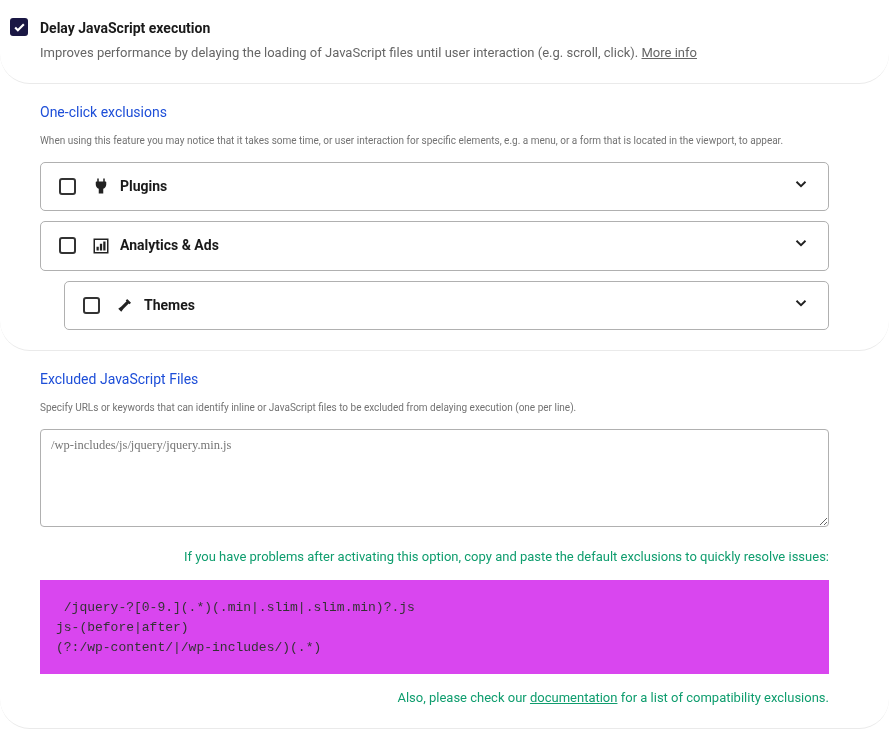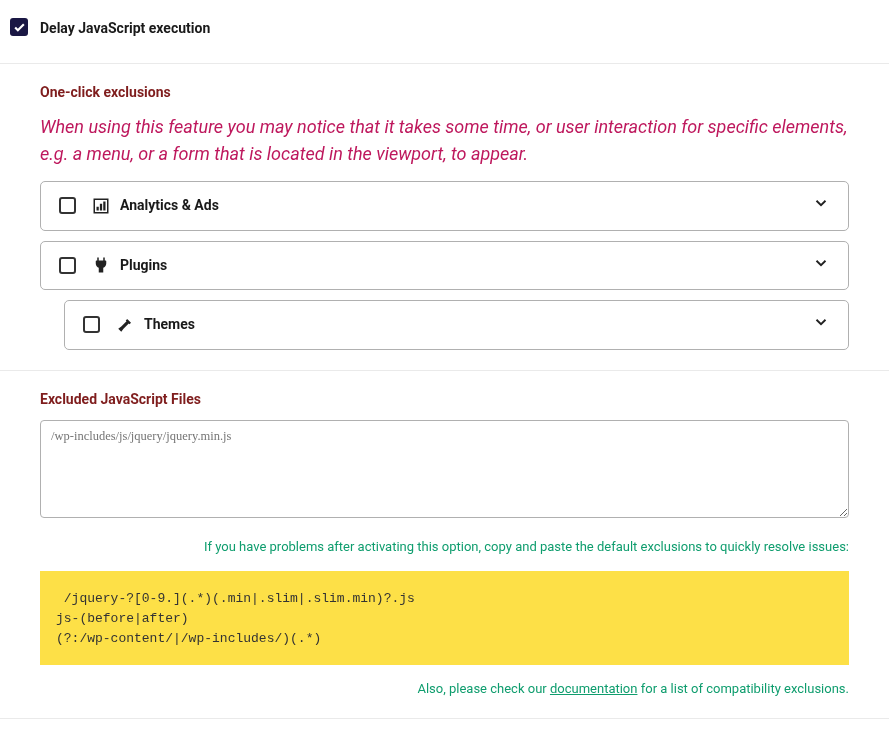--- a/index.html
+++ b/index.html
@@ -4,34 +4,34 @@
   <style>
     * { box-sizing: border-box; margin: 0; padding: 0; }
     body {
       font-family: -apple-system, BlinkMacSystemFont, "Segoe UI", Roboto, sans-serif;
       background: #fff;
       color: #333;
       font-size: 13px;
       line-height: 1.5;
       width: 889px;
     }
-    .section { padding: 18px 40px 20px 40px; }
+    .section { padding: 18px 60px 20px 40px; border-radius: 30px; }
     .section-border { border-bottom: 1px solid #eaeaea; }
     .top-row { display: flex; align-items: flex-start; gap: 12px; margin-left: -30px; }
     .checkbox-custom {
       width: 18px; height: 18px; border-radius: 3px;
       background: #1a1744; display: flex; align-items: center; justify-content: center;
       flex-shrink: 0; margin-top: 0px;
     }
     .checkbox-custom svg { width: 13px; height: 13px; display: block; }
     .section-title { font-size: 14px; font-weight: 700; color: #1a1a1a; margin-bottom: 4px; }
     .helper-text { color: #666; font-size: 13px; }
     .helper-link { color: #666; text-decoration: underline; }
-    .sub-title { font-size: 14px; font-weight: 700; color: #7f1d1d; margin-bottom: 10px; }
-    .desc { color: #be185d; font-size: 18px; margin-bottom: 14px; font-style: italic; }
+    .sub-title { font-size: 14px; font-weight: 400; color: #1d4ed8; margin-bottom: 10px; }
+    .desc { color: #737373; font-size: 10px; margin-bottom: 14px; }
     .accordion-item {
       border: 1px solid #b0b0b0; border-radius: 5px;
       padding: 12px 18px; display: flex; align-items: center;
       margin-bottom: 10px; background: #fff; cursor: pointer;
     }
     .accordion-item:last-child { margin-bottom: 0; margin-left: 24px; }
     .acc-checkbox {
       width: 17px; height: 17px; border: 2px solid #333; border-radius: 3px;
       flex-shrink: 0; margin-right: 16px;
     }
@@ -39,71 +39,74 @@
     .acc-label { font-size: 14px; font-weight: 700; color: #1a1a1a; flex: 1; }
     .acc-chevron { flex-shrink: 0; }
     .textarea-field {
       width: 100%; height: 98px; border: 1px solid #b0b0b0; border-radius: 4px;
       padding: 8px 10px; font-family: Georgia, serif; font-size: 12.5px; color: #6d28d9;
       resize: vertical;
     }
     .green-text { color: #0f9d6e; font-size: 13px; text-align: right; }
     .green-link { color: #0f9d6e; text-decoration: underline; }
     .code-block {
-      background: #fde047; padding: 18px 16px 16px 16px;
+      background: #d946ef; padding: 18px 16px 16px 16px;
       font-family: "Courier New", monospace; font-size: 13px;
       color: #333; white-space: pre; line-height: 1.55;
     }
     .mt14 { margin-top: 14px; }
     .mb4 { }
   </style>
 </head>
 <body>
 
 <div class="section section-border">
   <div class="top-row">
     <div class="checkbox-custom">
       <svg viewBox="0 0 24 24">
           <path fill="none" stroke="#fff" stroke-width="4" d="M4 12l5 5L20 6"></path>
         </svg>
     </div>
     <div>
       <div class="section-title">Delay JavaScript execution</div>
+      <div class="helper-text">
+        <span>Improves performance by delaying the loading of JavaScript files until user interaction (e.g. scroll, click). </span><a href="#" class="helper-link">More info</a>
+      </div>
     </div>
   </div>
 </div>
 
 <div class="section section-border">
   <div class="sub-title">One-click exclusions</div>
   <div class="desc">When using this feature you may notice that it takes some time, or user interaction for specific elements, e.g. a menu, or a form that is located in the viewport, to appear.</div>
 
   <div id="accordion-container">
       <div class="accordion-item">
         <div class="acc-checkbox"></div>
         <div class="acc-icon">
           <svg viewBox="0 0 24 24" width="18" height="18">
-            <rect x="3" y="3" width="18" height="18" fill="none" stroke="#222" stroke-width="2"></rect>
-            <rect x="6" y="13" width="3" height="5" fill="#222"></rect>
-            <rect x="10.5" y="9" width="3" height="9" fill="#222"></rect>
-            <rect x="15" y="6" width="3" height="12" fill="#222"></rect>
+            <path fill="#222" d="M9 2v4h6V2h2v4h1a1 1 0 011 1v3c0 3-2 5-4 5.7V22h-6v-6.3C7 15 5 13 5 10V7a1 1 0 011-1h1V2h2z"></path>
           </svg>
         </div>
-        <div class="acc-label">Analytics &amp; Ads</div>
+        <div class="acc-label">Plugins</div>
         <div class="acc-chevron"><svg viewBox="0 0 24 24" width="18" height="18">
             <path fill="none" stroke="#222" stroke-width="2.5" d="M6 9l6 6 6-6"></path>
           </svg></div>
       </div>
       <div class="accordion-item">
         <div class="acc-checkbox"></div>
         <div class="acc-icon">
           <svg viewBox="0 0 24 24" width="18" height="18">
-            <path fill="#222" d="M9 2v4h6V2h2v4h1a1 1 0 011 1v3c0 3-2 5-4 5.7V22h-6v-6.3C7 15 5 13 5 10V7a1 1 0 011-1h1V2h2z"></path>
+            <rect x="3" y="3" width="18" height="18" fill="none" stroke="#222" stroke-width="2"></rect>
+            <rect x="6" y="13" width="3" height="5" fill="#222"></rect>
+            <rect x="10.5" y="9" width="3" height="9" fill="#222"></rect>
+            <rect x="15" y="6" width="3" height="12" fill="#222"></rect>
           </svg>
         </div>
-        <div class="acc-label">Plugins</div>
+        <div class="acc-label">Analytics &amp; Ads</div>
         <div class="acc-chevron"><svg viewBox="0 0 24 24" width="18" height="18">
             <path fill="none" stroke="#222" stroke-width="2.5" d="M6 9l6 6 6-6"></path>
           </svg></div>
       </div>
       <div class="accordion-item">
         <div class="acc-checkbox"></div>
         <div class="acc-icon">
           <svg viewBox="0 0 24 24" width="18" height="18">
             <path fill="#222" d="M13 2l7 7-2 2-1-1-7 7-3 4-4-4 4-3 7-7-1-1 2-2-2-2z"></path>
           </svg>
@@ -111,20 +114,21 @@
         <div class="acc-label">Themes</div>
         <div class="acc-chevron"><svg viewBox="0 0 24 24" width="18" height="18">
             <path fill="none" stroke="#222" stroke-width="2.5" d="M6 9l6 6 6-6"></path>
           </svg></div>
       </div>
     </div>
 </div>
 
 <div class="section section-border">
   <div class="sub-title mb4">Excluded JavaScript Files</div>
+  <div class="desc">Specify URLs or keywords that can identify inline or JavaScript files to be excluded from delaying execution (one per line).</div>
   <textarea class="textarea-field" placeholder="/wp-includes/js/jquery/jquery.min.js" style=""></textarea>
 
   <div class="green-text mt14">If you have problems after activating this option, copy and paste the default exclusions to quickly resolve issues:</div>
 
   <div class="code-block mt14"> /jquery-?[0-9.](.*)(.min|.slim|.slim.min)?.js
 js-(before|after)
 (?:/wp-content/|/wp-includes/)(.*)</div>
 
   <div class="green-text mt14">
     <span>Also, please check our </span><a href="#" class="green-link">documentation</a><span> for a list of compatibility exclusions.</span>

